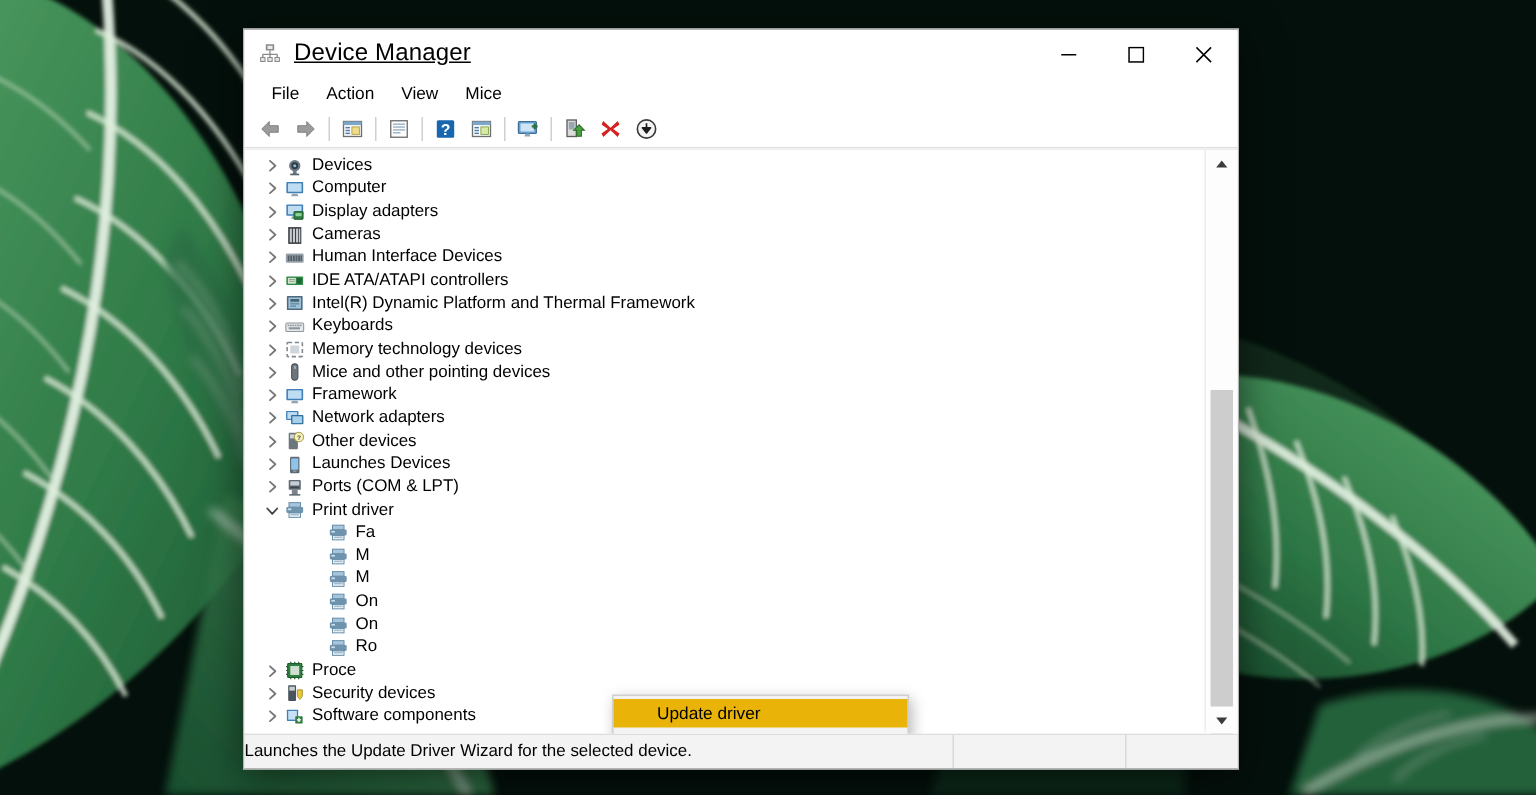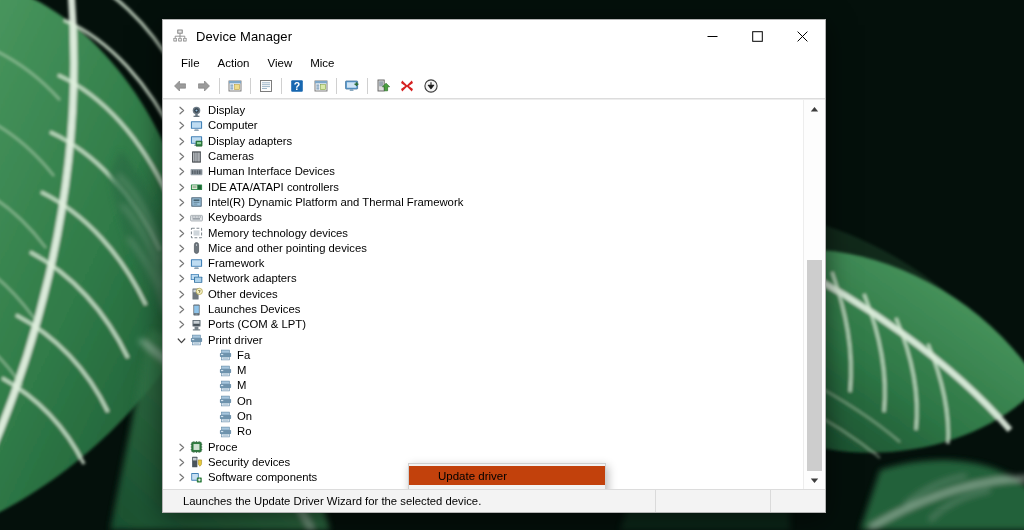--- a/index.html
+++ b/index.html
@@ -19,21 +19,21 @@
     background:#ffffff;
     border:1px solid #b4b4b4;
     box-shadow:0 6px 26px rgba(0,0,0,.55);
     display:flex;flex-direction:column;
     box-sizing:border-box;
   }
 
   
   #titlebar{height:32px;flex:0 0 32px;display:flex;align-items:center;background:#ffffff;position:relative;}
   #titlebar .app-ico{width:16px;height:16px;margin:0 8px 0 9px;flex:0 0 16px;}
-  #titlebar .title{font-size:13px;color:#000;letter-spacing:.1px;}
+  #titlebar .title{font-size:16px;color:#000;letter-spacing:.1px;text-decoration:underline;}
   .wbtns{position:absolute;right:0;top:0;height:32px;display:flex;}
   .wbtn{width:45px;height:32px;display:flex;align-items:center;justify-content:center;}
   .wbtn svg{display:block;}
 
   
   #menubar{height:22px;flex:0 0 22px;display:flex;align-items:center;padding-left:9px;background:#ffffff;}
   #menubar .mi{font-size:11.5px;color:#000;padding:2px 9px;}
 
   
   #toolbar{height:24px;flex:0 0 24px;display:flex;align-items:center;padding-left:5px;background:#ffffff;border-bottom:1px solid #dcdcdc;}
@@ -50,34 +50,34 @@
   .row.lvl2{padding-left:40px;}
   .row .lbl{line-height:15px;}
 
   
   #vscroll{position:absolute;right:0;top:0;width:21px;bottom:0;background:#fdfdfd;border-left:1px solid #ededed;}
   .sbtn{height:18px;display:flex;align-items:center;justify-content:center;background:#fdfdfd;}
   #sthumb{position:absolute;left:3px;right:3px;top:160px;height:265px;background:#cdcdcd;}
 
   
   #statusbar{height:22px;flex:0 0 22px;display:flex;align-items:center;background:#f3f3f3;border-top:1px solid #dcdcdc;font-size:11.3px;color:#000;}
-  #statusbar .cell1{flex:0 0 472px;padding-left:20px;overflow:hidden;white-space:nowrap;}
+  #statusbar .cell1{flex:0 0 472px;padding-left:0;overflow:hidden;white-space:nowrap;}
   #statusbar .div{width:1px;align-self:stretch;background:#dadada;}
   #statusbar .cell2{flex:0 0 114px;}
   #statusbar .cell3{flex:1 1 auto;}
 
   
   #ctxmenu{
     position:absolute;left:245px;top:363px;width:196px;
     background:#f2f2f2;border:1px solid #cfcfcf;
     box-shadow:2px 3px 9px rgba(0,0,0,.28);
     padding:2px 0 2px 0;z-index:40;
   }
   #ctxmenu .cmi{height:19px;display:flex;align-items:center;padding-left:29px;font-size:11.5px;color:#000;}
-  #ctxmenu .cmi.sel{background:#c2410c;}
+  #ctxmenu .cmi.sel{background:#eab308;}
 </style>
 </head>
 <body>
 
 <div id="wallpaper">
   <svg viewBox="0 0 1024 530" preserveAspectRatio="none">
     <defs>
       <linearGradient id="lf1" x1="0" y1="0" x2="1" y2="1">
         <stop offset="0" stop-color="#4f9d63"></stop>
           <stop offset="0.55" stop-color="#2f7a47"></stop>
@@ -309,21 +309,21 @@
           </span>
           <span class="tico">
             <svg width="15" height="14" viewBox="0 0 16 16">
               <circle cx="8" cy="7.4" r="4.3" fill="#6c7a85"></circle>
               <circle cx="8" cy="7.4" r="2.6" fill="#2e3a44"></circle>
               <circle cx="8" cy="7.4" r="1.2" fill="#8fb9d6"></circle>
               <rect x="6.6" y="11.4" width="2.8" height="2.6" fill="#6c7a85"></rect>
               <rect x="4.6" y="13.4" width="6.8" height="1.3" fill="#55636d"></rect>
             </svg>
           </span>
-          <span class="lbl">Display</span>
+          <span class="lbl">Devices</span>
         </div>
         <div class="row lvl1">
           <span class="exp">
             <svg width="9" height="9" viewBox="0 0 9 9">
               <path d="M3,1.2 L6.6,4.5 L3,7.8" stroke="#777" stroke-width="1.2" fill="none" stroke-linecap="round" stroke-linejoin="round"></path>
             </svg>
           </span>
           <span class="tico">
             <svg width="15" height="14" viewBox="0 0 16 16">
               <rect x="1.6" y="2.6" width="12.8" height="8.6" rx=".7" fill="#3f7fb5"></rect>

